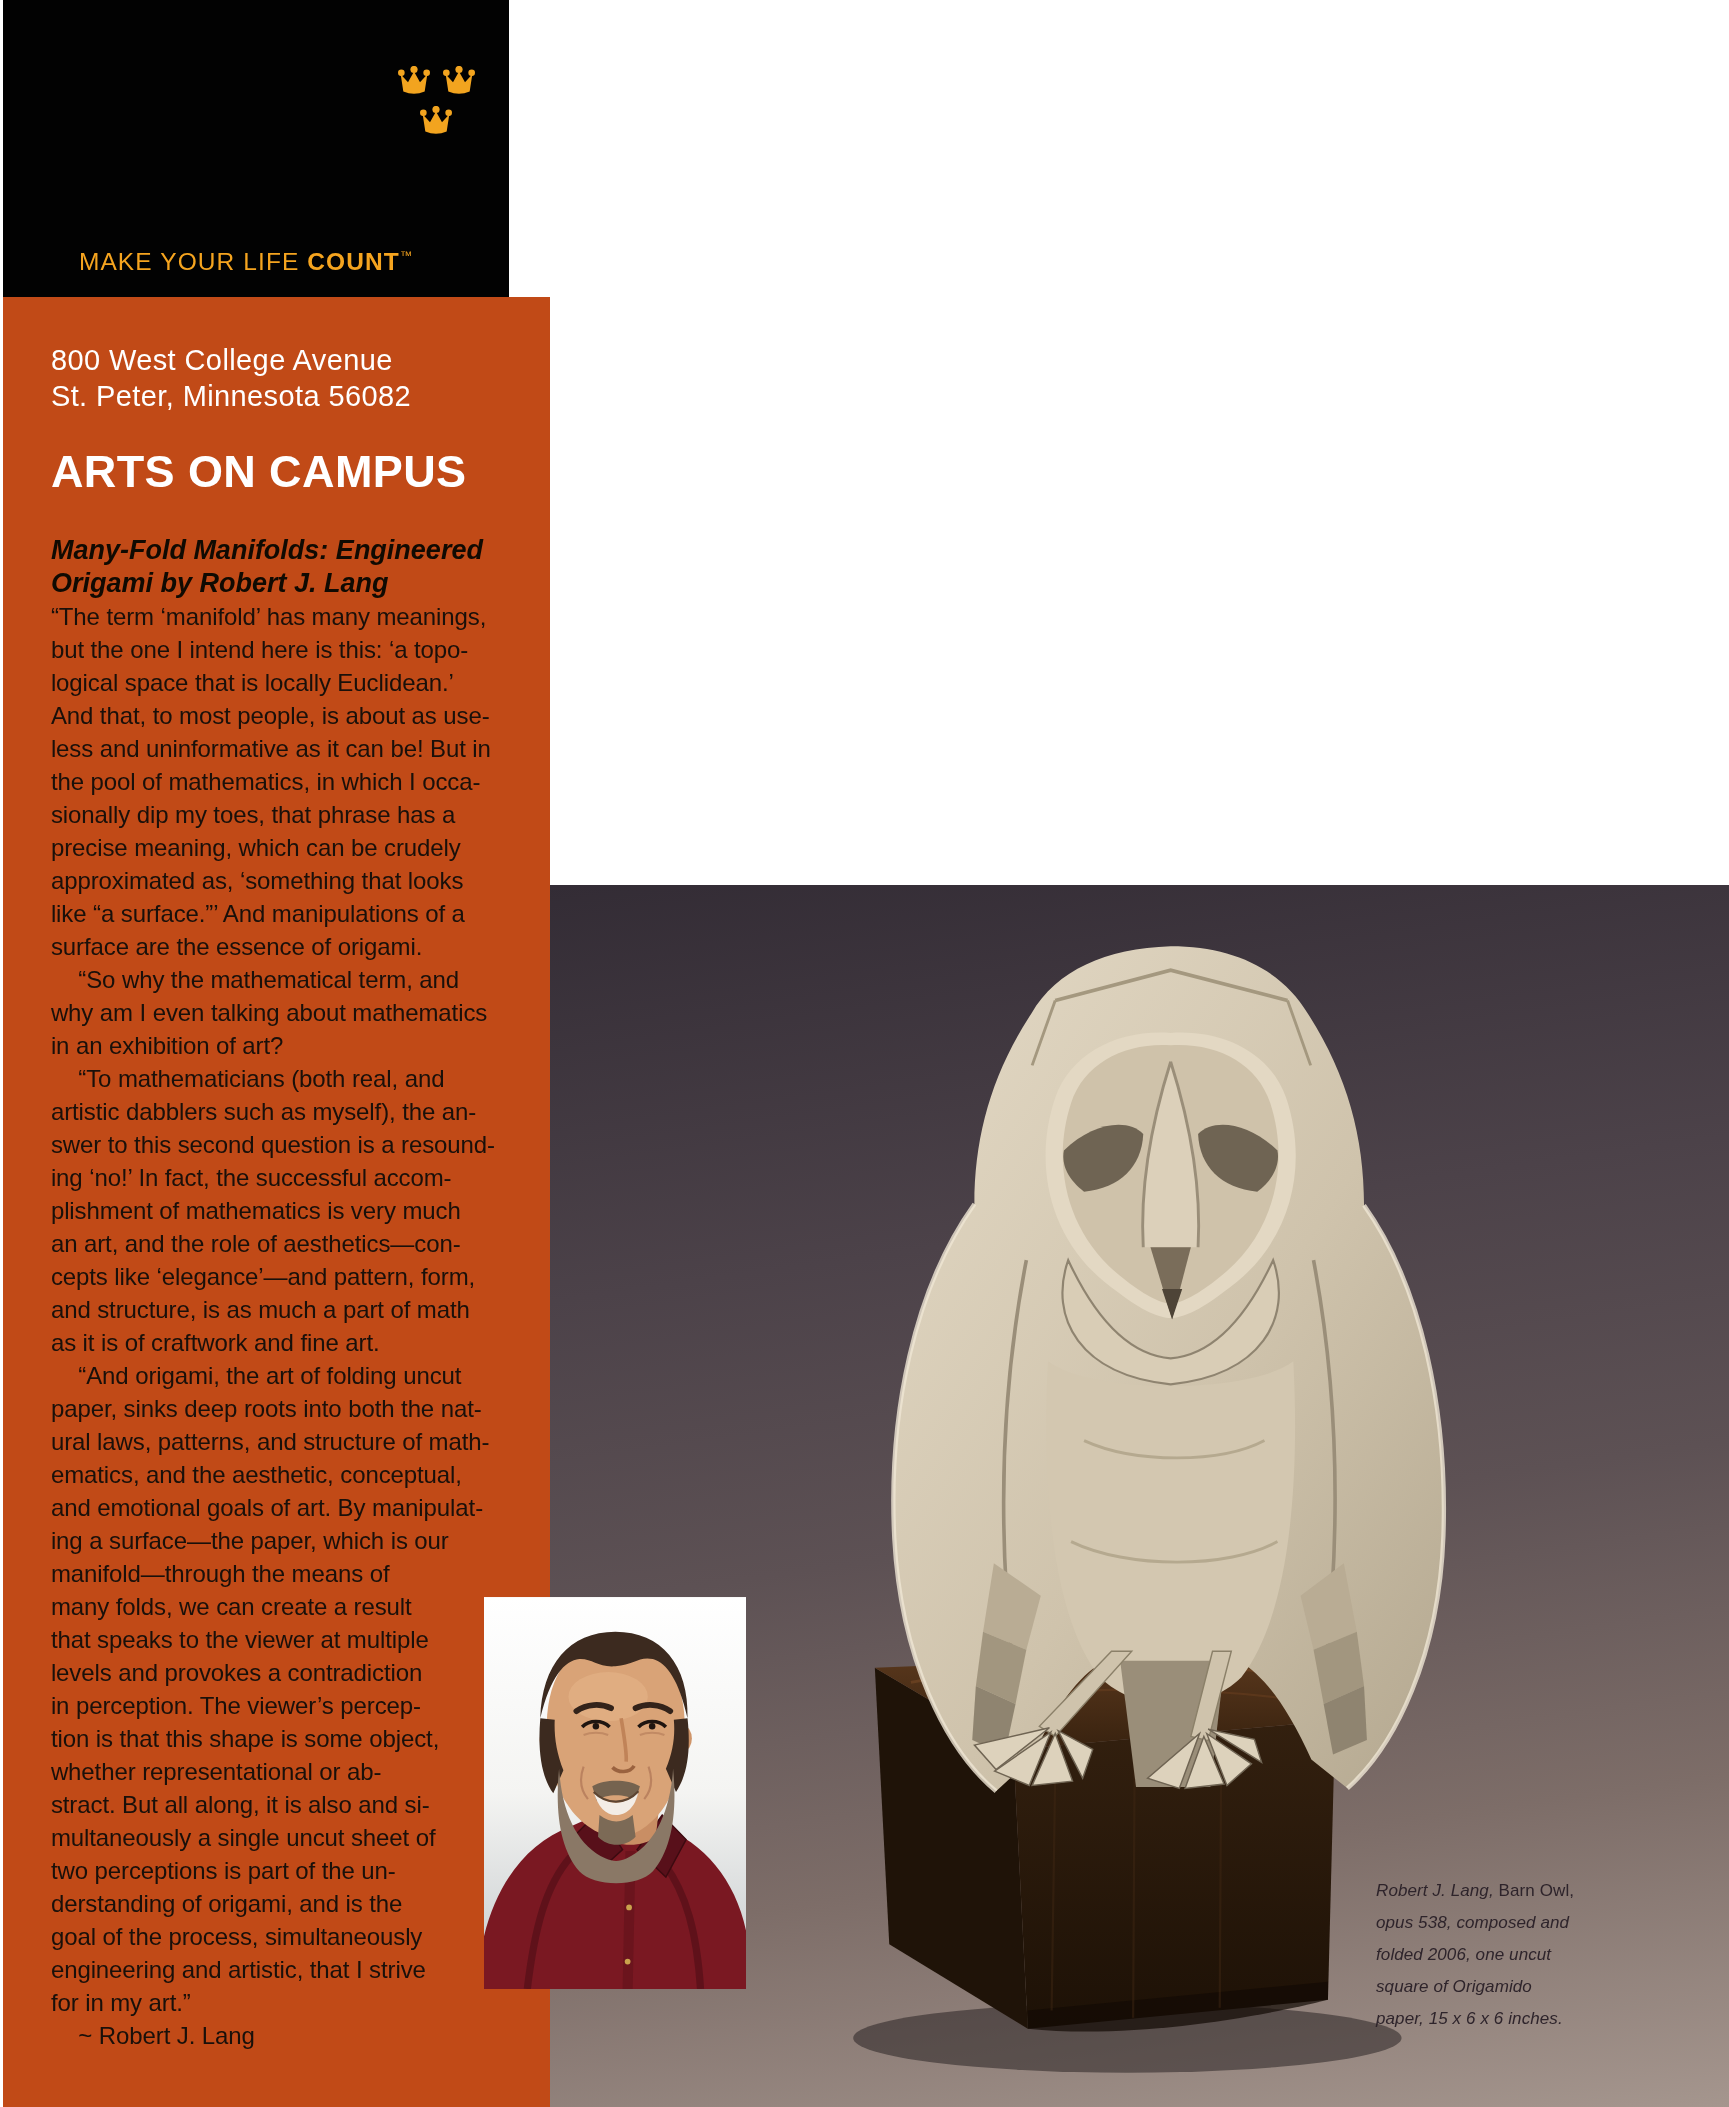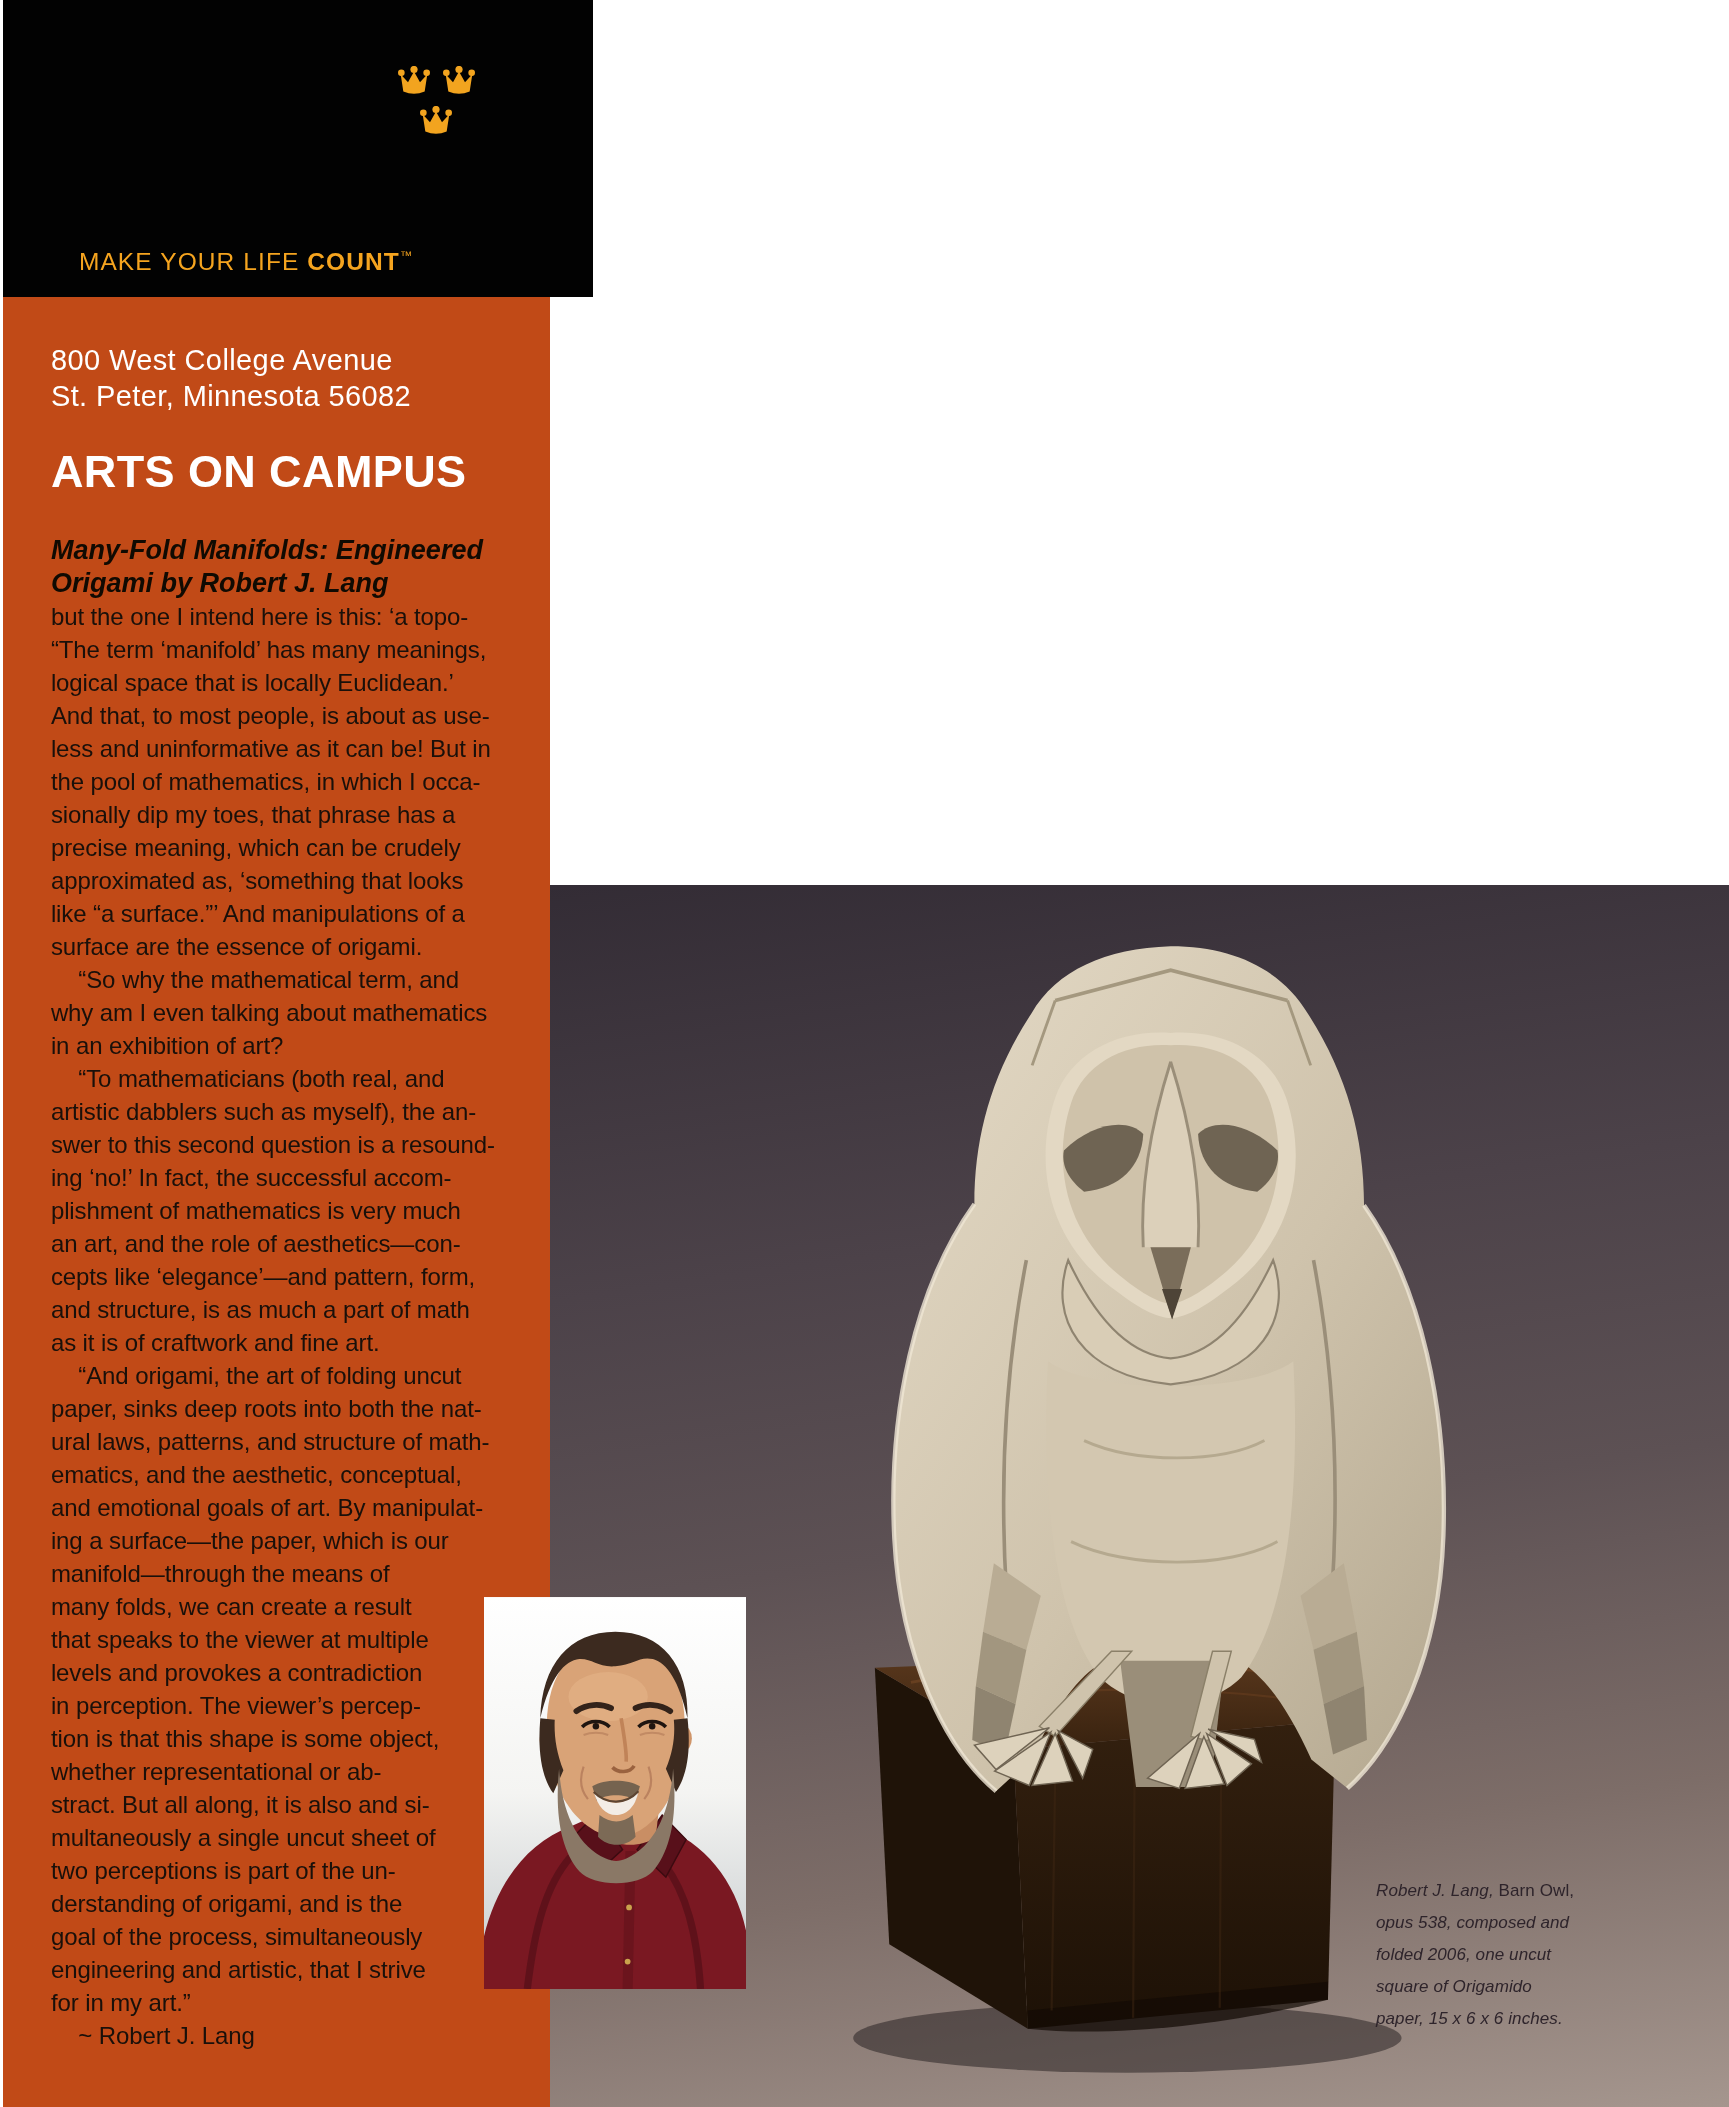--- a/index.html
+++ b/index.html
@@ -1,21 +1,21 @@
 <!DOCTYPE html>
 <html style="font-size:11.5px"><head>
 <meta charset="utf-8">
 <style>
   html,body{margin:0;padding:0;background:#e9e9e9;}
   .page{
     position:relative;width:1730px;height:2108px;background:#ffffff;
     font-family:"Liberation Sans", sans-serif;overflow:hidden;
   }
   
-  .brand-panel{position:absolute;left:2.9px;top:0;width:590px;height:297px;background:#020202;}
+  .brand-panel{position:absolute;left:2.9px;top:0;width:506px;height:297px;background:#020202;}
   .crowns{position:absolute;left:395px;top:65px;width:81px;height:74px;}
   .crown{position:absolute;width:32px;height:31px;}
   .crown.c1{left:0;top:1.4px;}
   .crown.c2{left:45px;top:1.4px;}
   .crown.c3{left:22.4px;top:41px;}
   .tagline{
     position:absolute;left:76px;top:242px;height:29px;line-height:29px;
     color:#f5a41f;font-size:24.5px;letter-spacing:1.1px;white-space:nowrap;font-weight:400;
   }
   .tagline .emph{font-weight:700;}
@@ -80,22 +80,22 @@
 
   <div class="sidebar">
     <div class="address">
       <div>800 West College Avenue</div>
       <div>St. Peter, Minnesota 56082</div>
     </div>
     <div class="section-title">ARTS ON CAMPUS</div>
     <div class="article">
         <div class="line title">Many-Fold Manifolds: Engineered</div>
         <div class="line title">Origami by Robert J. Lang</div>
+        <div class="line">“The term ‘manifold’ has many meanings,</div>
         <div class="line">but the one I intend here is this: ‘a topo-</div>
-        <div class="line">“The term ‘manifold’ has many meanings,</div>
         <div class="line">logical space that is locally Euclidean.’</div>
         <div class="line">And that, to most people, is about as use-</div>
         <div class="line">less and uninformative as it can be! But in</div>
         <div class="line">the pool of mathematics, in which I occa-</div>
         <div class="line">sionally dip my toes, that phrase has a</div>
         <div class="line">precise meaning, which can be crudely</div>
         <div class="line">approximated as, ‘something that looks</div>
         <div class="line">like “a surface.”’ And manipulations of a</div>
         <div class="line">surface are the essence of origami.</div>
         <div class="line indent">“So why the mathematical term, and</div>

